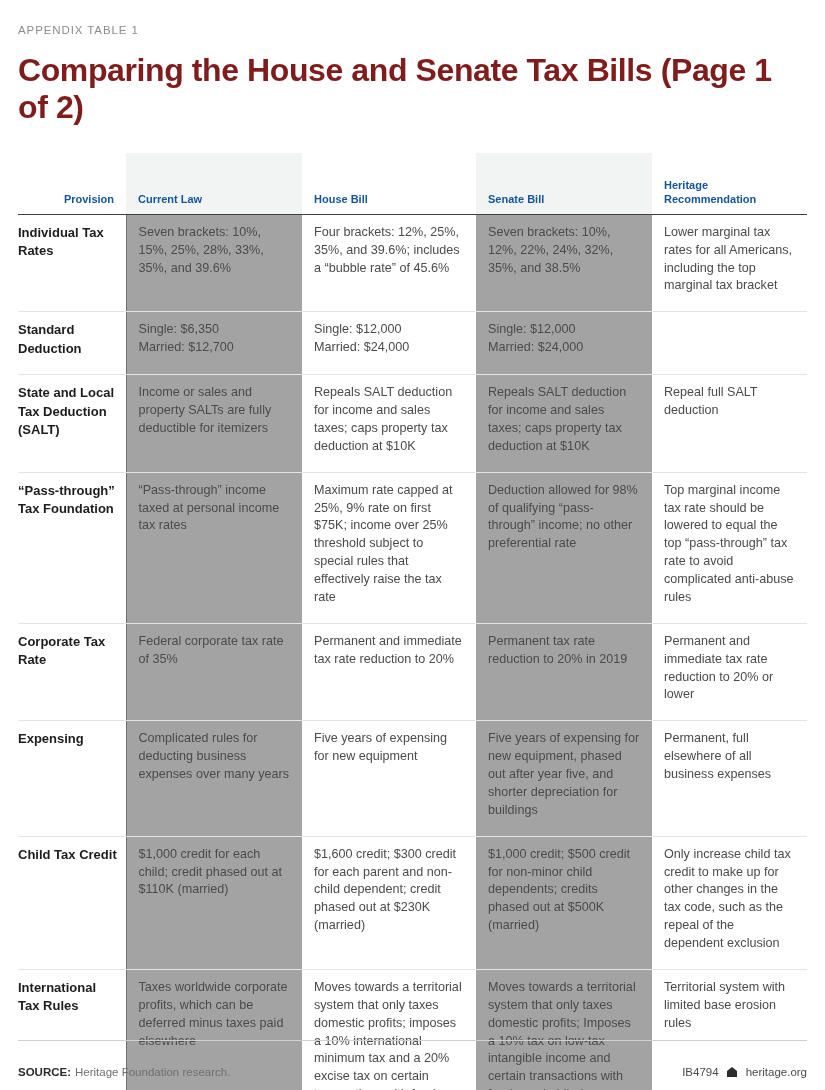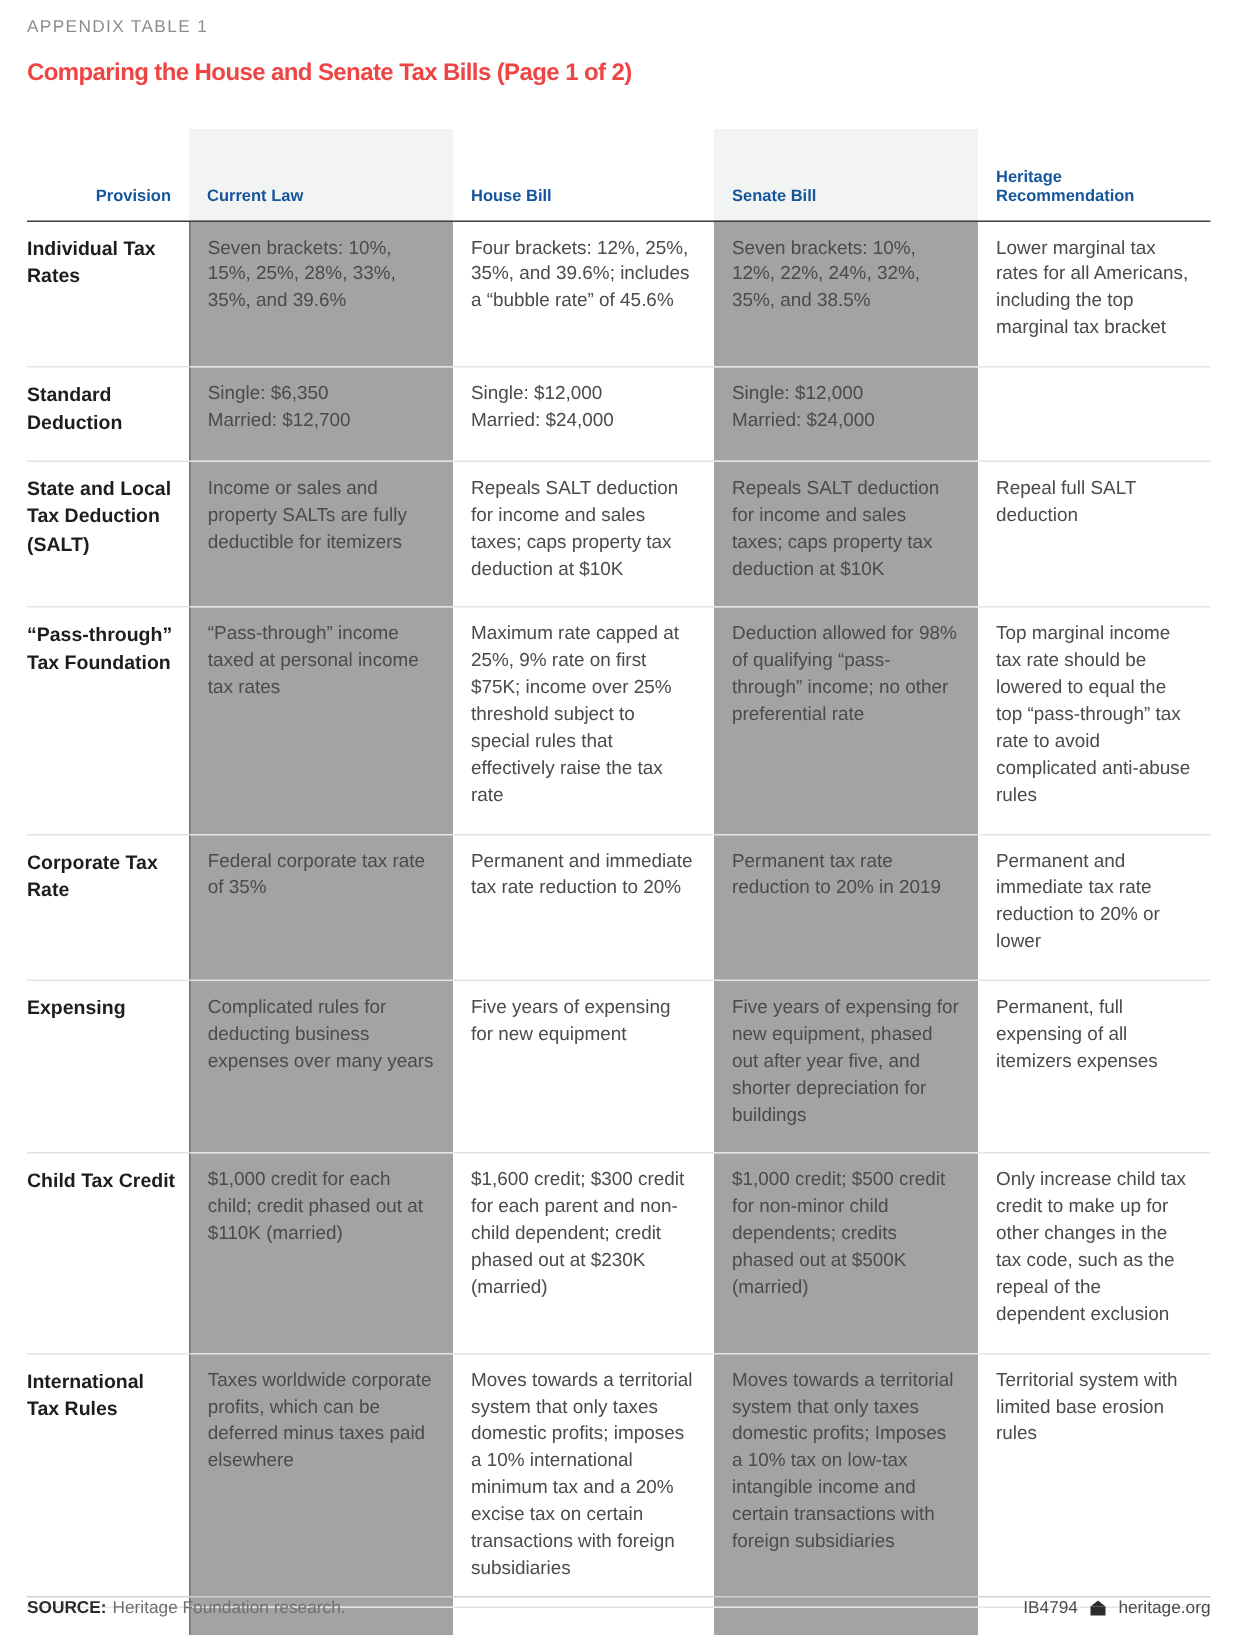--- a/index.html
+++ b/index.html
@@ -24,28 +24,28 @@
     padding: 0 18px;
     position: relative;
   }
 
   
   .eyebrow {
     font-size: 11.5px;
     letter-spacing: 0.9px;
     color: #8c8c8c;
     font-weight: 400;
-    padding-top: 12px;
+    padding-top: 24px;
     line-height: 1.2;
   }
   .main-title {
-    font-size: 16px;
+    font-size: 32px;
     font-weight: bold;
     letter-spacing: -0.4px;
-    color: #ef4444;
+    color: #7f1d1d;
     margin-top: 14px;
     line-height: 1.15;
   }
 
   
   table.cmp {
     border-collapse: collapse;
     table-layout: fixed;
     width: 789px;
     margin-top: 28px;
@@ -90,21 +90,21 @@
 
   .cell-line { display: block; }
 
   
   .footer {
     position: absolute;
     left: 18px;
     right: 18px;
     bottom: 12px;
     border-top: 1px solid #cfd0d1;
-    padding-top: 1px;
+    padding-top: 25px;
     display: flex;
     justify-content: space-between;
     align-items: center;
     font-size: 11.5px;
     color: #6f6f6f;
   }
   .footer .src-label {
     font-weight: bold;
     color: #2b2b2b;
     margin-right: 4px;
@@ -252,21 +252,21 @@
           <td class="shade">
             <span class="cell-line">Complicated rules for deducting business expenses over many years</span>
           </td>
           <td>
             <span class="cell-line">Five years of expensing for new equipment</span>
           </td>
           <td class="shade">
             <span class="cell-line">Five years of expensing for new equipment, phased out after year five, and shorter depreciation for buildings</span>
           </td>
           <td>
-            <span class="cell-line">Permanent, full expensing of all itemizers expenses</span>
+            <span class="cell-line">Permanent, full elsewhere of all business expenses</span>
           </td>
         </tr>
         <tr>
           <td class="prov">
             <span class="cell-line">Child Tax Credit</span>
           </td>
           <td class="shade">
             <span class="cell-line">$1,000 credit for each child; credit phased out at $110K (married)</span>
           </td>
           <td>

